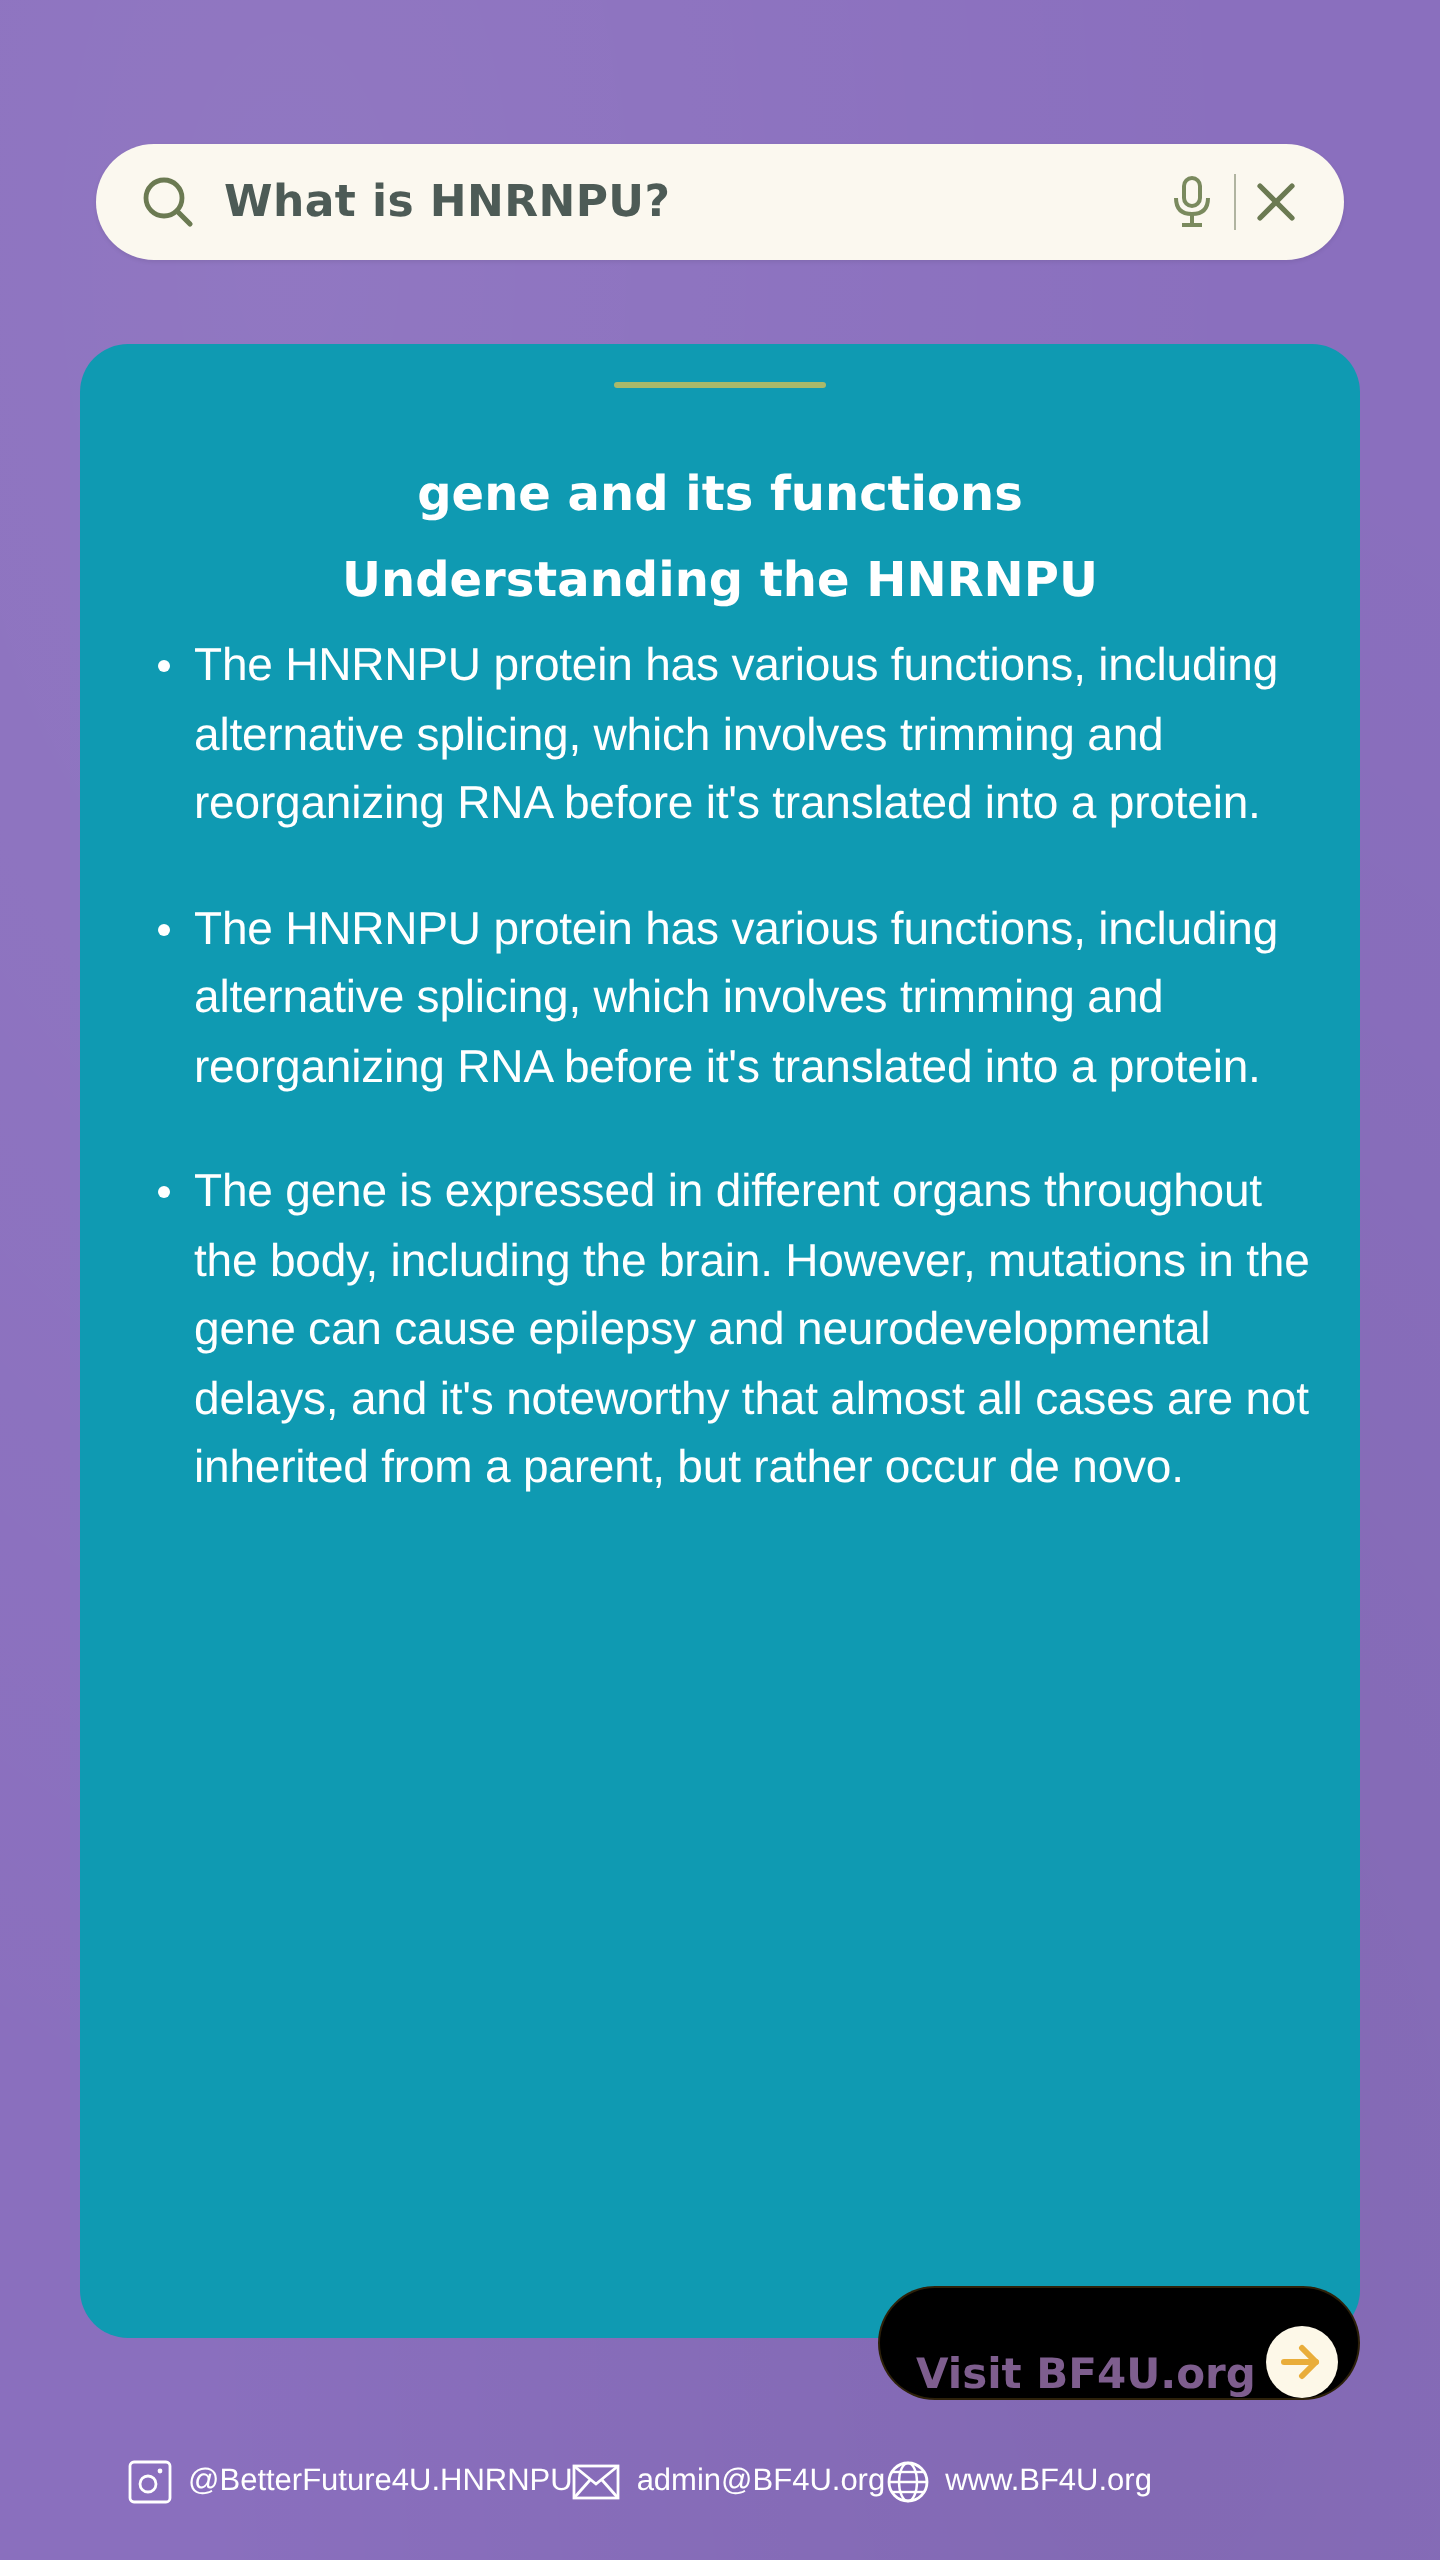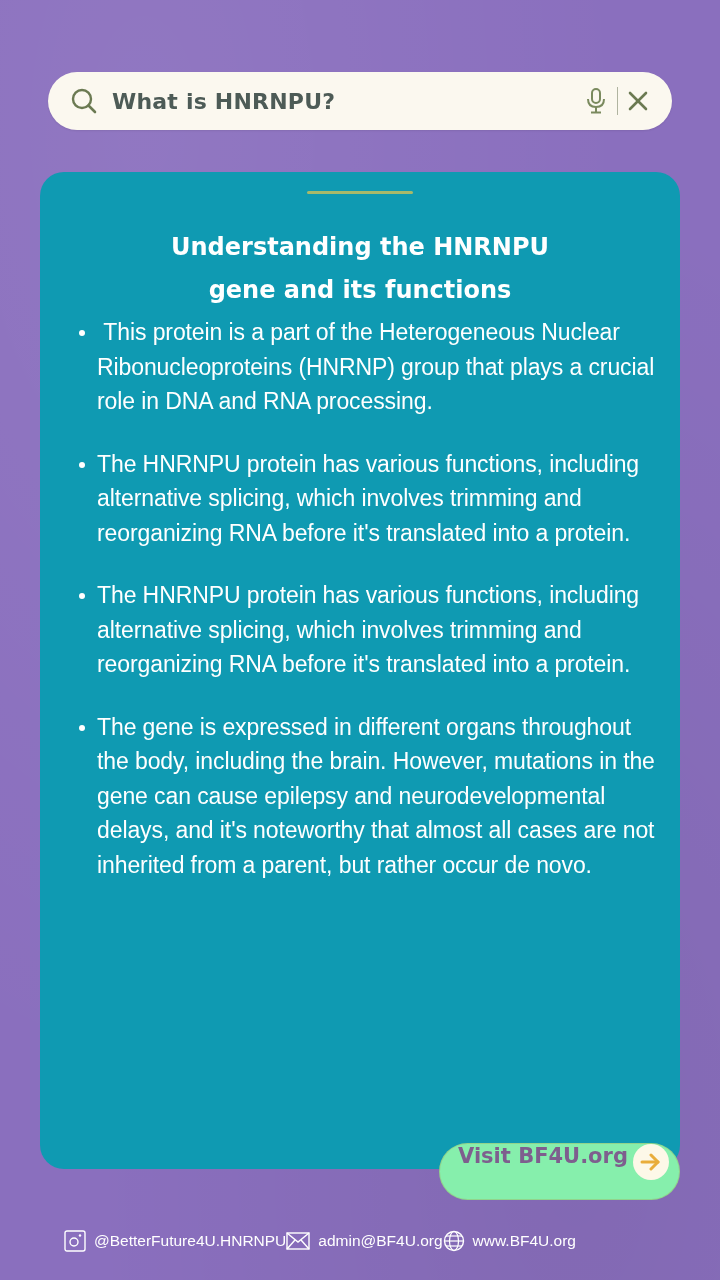--- a/index.html
+++ b/index.html
@@ -82,23 +82,23 @@
       width: 6px; height: 6px;
       background: #ffffff;
       border-radius: 50%;
     }
 
     
     .visit-button {
       position: absolute;
       left: 439px; top: 1143px;
       width: 241px; height: 57px;
-      background: #86efac;
+      background: #000000;
       border-radius: 29px;
-      display: flex; align-items: flex-start;
+      display: flex; align-items: flex-end;
       padding-left: 18px;
       border: 1px solid rgba(180,130,40,0.25);
     }
     .visit-button .label {
       font-family: "DejaVu Sans", sans-serif;
       font-weight: bold;
       font-size: 21px;
       color: #7e5e8e;
       flex: 1;
     }
@@ -142,25 +142,24 @@
   <span class="divider"></span>
   <svg class="close-icon" viewBox="0 0 24 24">
     <line x1="4" y1="4" x2="20" y2="20" stroke="#6b7a52" stroke-width="2.6" stroke-linecap="round"></line>
     <line x1="20" y1="4" x2="4" y2="20" stroke="#6b7a52" stroke-width="2.6" stroke-linecap="round"></line>
   </svg>
 </div>
 
 <div class="card">
   <div class="accent-line"></div>
   <div class="title">
+    <div>gene and its functions</div>
     <div>Understanding the HNRNPU</div>
-    <div>gene and its functions</div>
   </div>
   <ul class="bullets">
-    <li><span class="bullet-dot"></span><span style="white-space:pre-wrap"> This protein is a part of the Heterogeneous Nuclear Ribonucleoproteins (HNRNP) group that plays a crucial role in DNA and RNA processing.</span></li>
     <li><span class="bullet-dot"></span><span>The HNRNPU protein has various functions, including alternative splicing, which involves trimming and reorganizing RNA before it's translated into a protein.</span></li>
     <li><span class="bullet-dot"></span><span>The HNRNPU protein has various functions, including alternative splicing, which involves trimming and reorganizing RNA before it's translated into a protein.</span></li>
     <li><span class="bullet-dot"></span><span>The gene is expressed in different organs throughout the body, including the brain. However, mutations in the gene can cause epilepsy and neurodevelopmental delays, and it's noteworthy that almost all cases are not inherited from a parent, but rather occur de novo.</span></li>
   </ul>
 </div>
 
 <div class="visit-button">
   <span class="label">Visit BF4U.org</span>
   <span class="arrow-circle">
     <svg width="22" height="18" viewBox="0 0 22 18">

